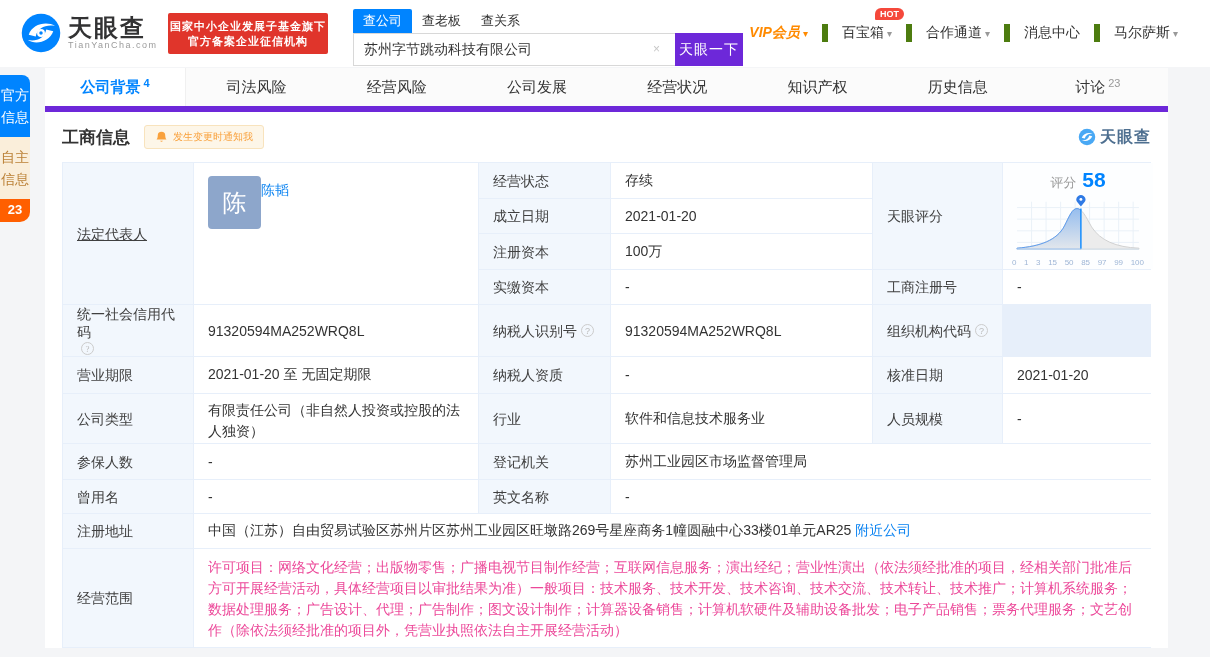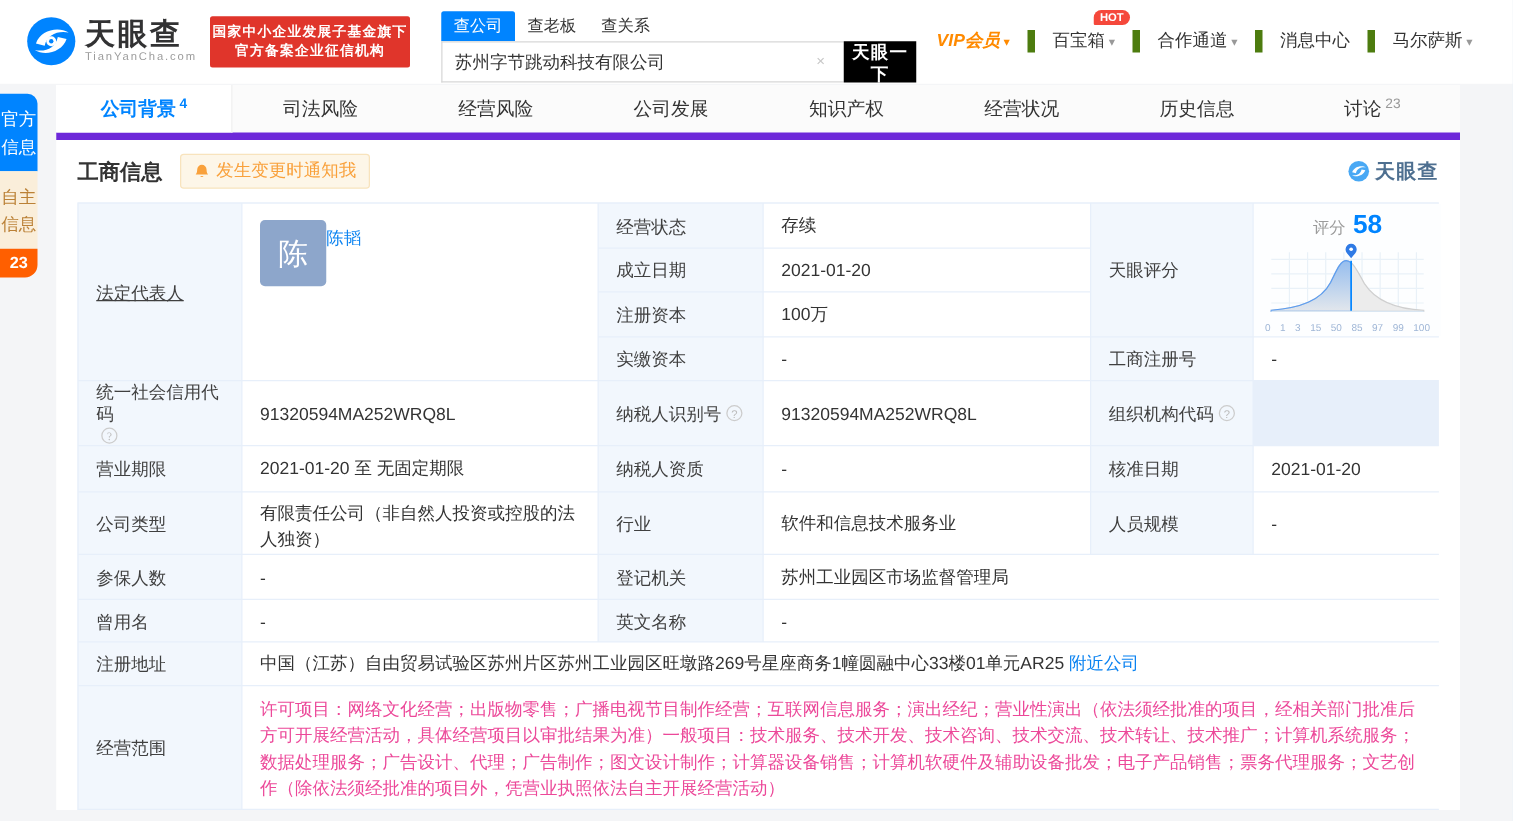--- a/index.html
+++ b/index.html
@@ -13,21 +13,21 @@
   .logo-title { font-size:24px; font-weight:bold; color:#323233; letter-spacing:2px; line-height:24px; }
   .logo-domain { font-size:9px; color:#9b9b9b; letter-spacing:1.5px; }
   .gov-badge { position:absolute; left:168px; top:13px; width:160px; height:41px; background:#e0352b; color:#fff; font-size:11px; font-weight:bold; text-align:center; display:flex; flex-direction:column; justify-content:center; line-height:15px; letter-spacing:1px; border-radius:2px; }
   .search-block { position:absolute; left:353px; top:10px; width:420px; }
   .search-tabs { display:flex; height:23px; align-items:flex-end; }
   .search-tab { font-size:13px; color:#333; padding:3px 10px; cursor:pointer; }
   .search-tab.active { background:#0084ff; color:#fff; border-radius:2px 2px 0 0; }
   .search-row { display:flex; }
   .search-input { width:322px; height:33px; border:1px solid #d8d8d8; border-right:none; font-size:14px; color:#333; padding:0 28px 0 10px; outline:none; font-family:inherit; }
   .search-clear { position:absolute; left:300px; top:32px; color:#c7c7c7; font-size:12px; cursor:pointer; }
-  .search-btn { width:58px; height:33px; background:#000000; color:#fff; border:none; font-size:14px; cursor:pointer; letter-spacing:1px;font-weight:bold; }
+  .search-btn { width:68px; height:33px; background:#6d28d9; color:#fff; border:none; font-size:14px; cursor:pointer; letter-spacing:1px; }
   .top-nav { position:absolute; right:18px; top:24px; display:flex; align-items:center; font-size:14px; color:#333; }
   .nav-item { position:relative; padding:0 14px; cursor:pointer; white-space:nowrap; border-left:6px solid #4d7c0f; }
   .nav-item:first-child { border-left:none; }
   .nav-item.vip { color:#ff8a00; font-weight:bold; font-style:italic; }
   .caret { font-size:10px; color:#999; margin-left:3px; }
   .nav-item.vip .caret { color:#ff8a00; }
   .hot-badge { position:absolute; top:-16px; right:2px; background:#f5483b; color:#fff; font-size:9px; font-weight:bold; padding:1px 5px; border-radius:6px 6px 6px 1px; }
 
   
   .side-tabs { position:absolute; left:0; top:75px; width:30px; z-index:30; }
@@ -39,21 +39,21 @@
   
   .main-card { position:absolute; left:45px; top:68px; width:1123px; height:580px; background:#fff; }
   .tabbar { display:flex; height:44px; background:#fbfbfb; border-bottom:6px solid #6d28d9; }
   .tab { flex:1; display:flex; align-items:center; justify-content:center; font-size:15px; color:#333; cursor:pointer; }
   .tab.active { background:#fff; color:#0084ff; font-weight:bold; border-right:1px solid #f0f0f0; }
   .tab .count { font-size:11px; margin-left:3px; color:#999; position:relative; top:-4px; }
   .tab.active .count { color:#0084ff; }
 
   .section-head { display:flex; align-items:center; height:50px; padding:0 17px; }
   .section-title { font-size:17px; font-weight:bold; color:#333; }
-  .notify-btn { margin-left:14px; display:flex; align-items:center; background:#fdf6e8; border:1px solid #f8e3bd; border-radius:3px; font-size:14px; color:#f9a13c; padding:4px 10px; cursor:pointer; }
+  .notify-btn { margin-left:14px; display:flex; align-items:center; background:#fdf6e8; border:1px solid #f8e3bd; border-radius:3px; font-size:10px; color:#f9a13c; padding:4px 10px; cursor:pointer; }
   .notify-btn svg { margin-right:5px; }
   .watermark { margin-left:auto; display:flex; align-items:center; opacity:.85; }
   .watermark .wm-text { font-size:16px; font-weight:bold; color:#30577d; margin-left:4px; letter-spacing:1px; }
 
   
   .info-table { margin:0 17px; width:1089px; background:#e7effa; border:1px solid #e7effa; display:grid; grid-template-columns:130px 284px 131px 261px 129px 1fr; grid-template-rows:35px 34px 35px 34px 51px 36px 49px 35px 33px 34px 98px; gap:1px; font-size:14px; }
   .cell { background:#fff; display:flex; align-items:center; padding:0 14px; color:#333; }
   .cell.label { background:#f2f7fd; color:#404040; flex-wrap:wrap; line-height:18px; align-content:center; }
   .cell.wrap { display:block; padding-top:6px; line-height:21px; }
   .qmark { display:inline-block; width:13px; height:13px; border:1px solid #ccc; border-radius:50%; color:#bbb; font-size:9px; line-height:12px; text-align:center; margin-left:4px; cursor:pointer; }
@@ -134,24 +134,24 @@
     <div class="tab">
         <span>司法风险</span>
       </div>
     <div class="tab">
         <span>经营风险</span>
       </div>
     <div class="tab">
         <span>公司发展</span>
       </div>
     <div class="tab">
+        <span>经营状况</span>
+      </div>
+    <div class="tab">
         <span>知识产权</span>
-      </div>
-    <div class="tab">
-        <span>经营状况</span>
       </div>
     <div class="tab">
         <span>历史信息</span>
       </div>
     <div class="tab">
         <span>讨论</span>
         <span class="count">23</span>
       </div>
   </div>
 

